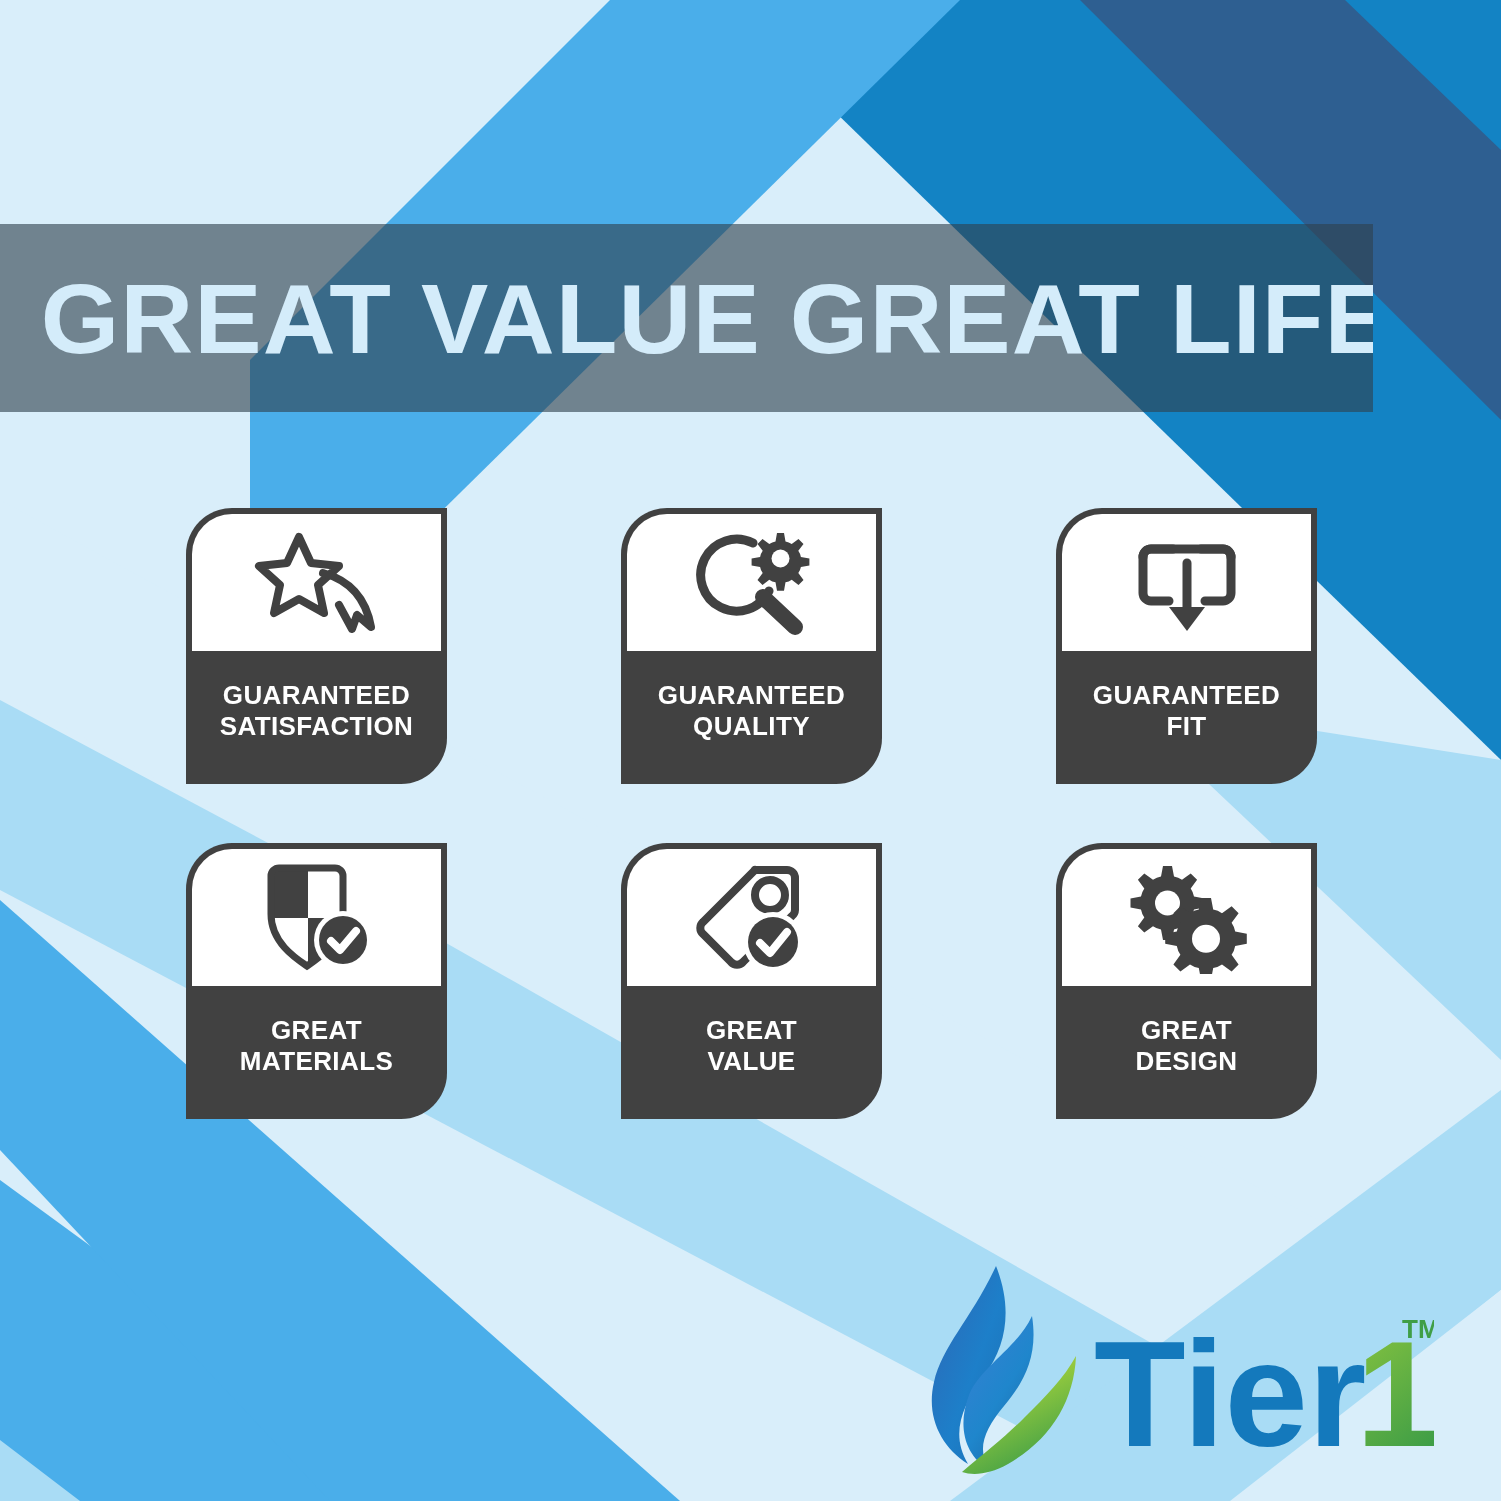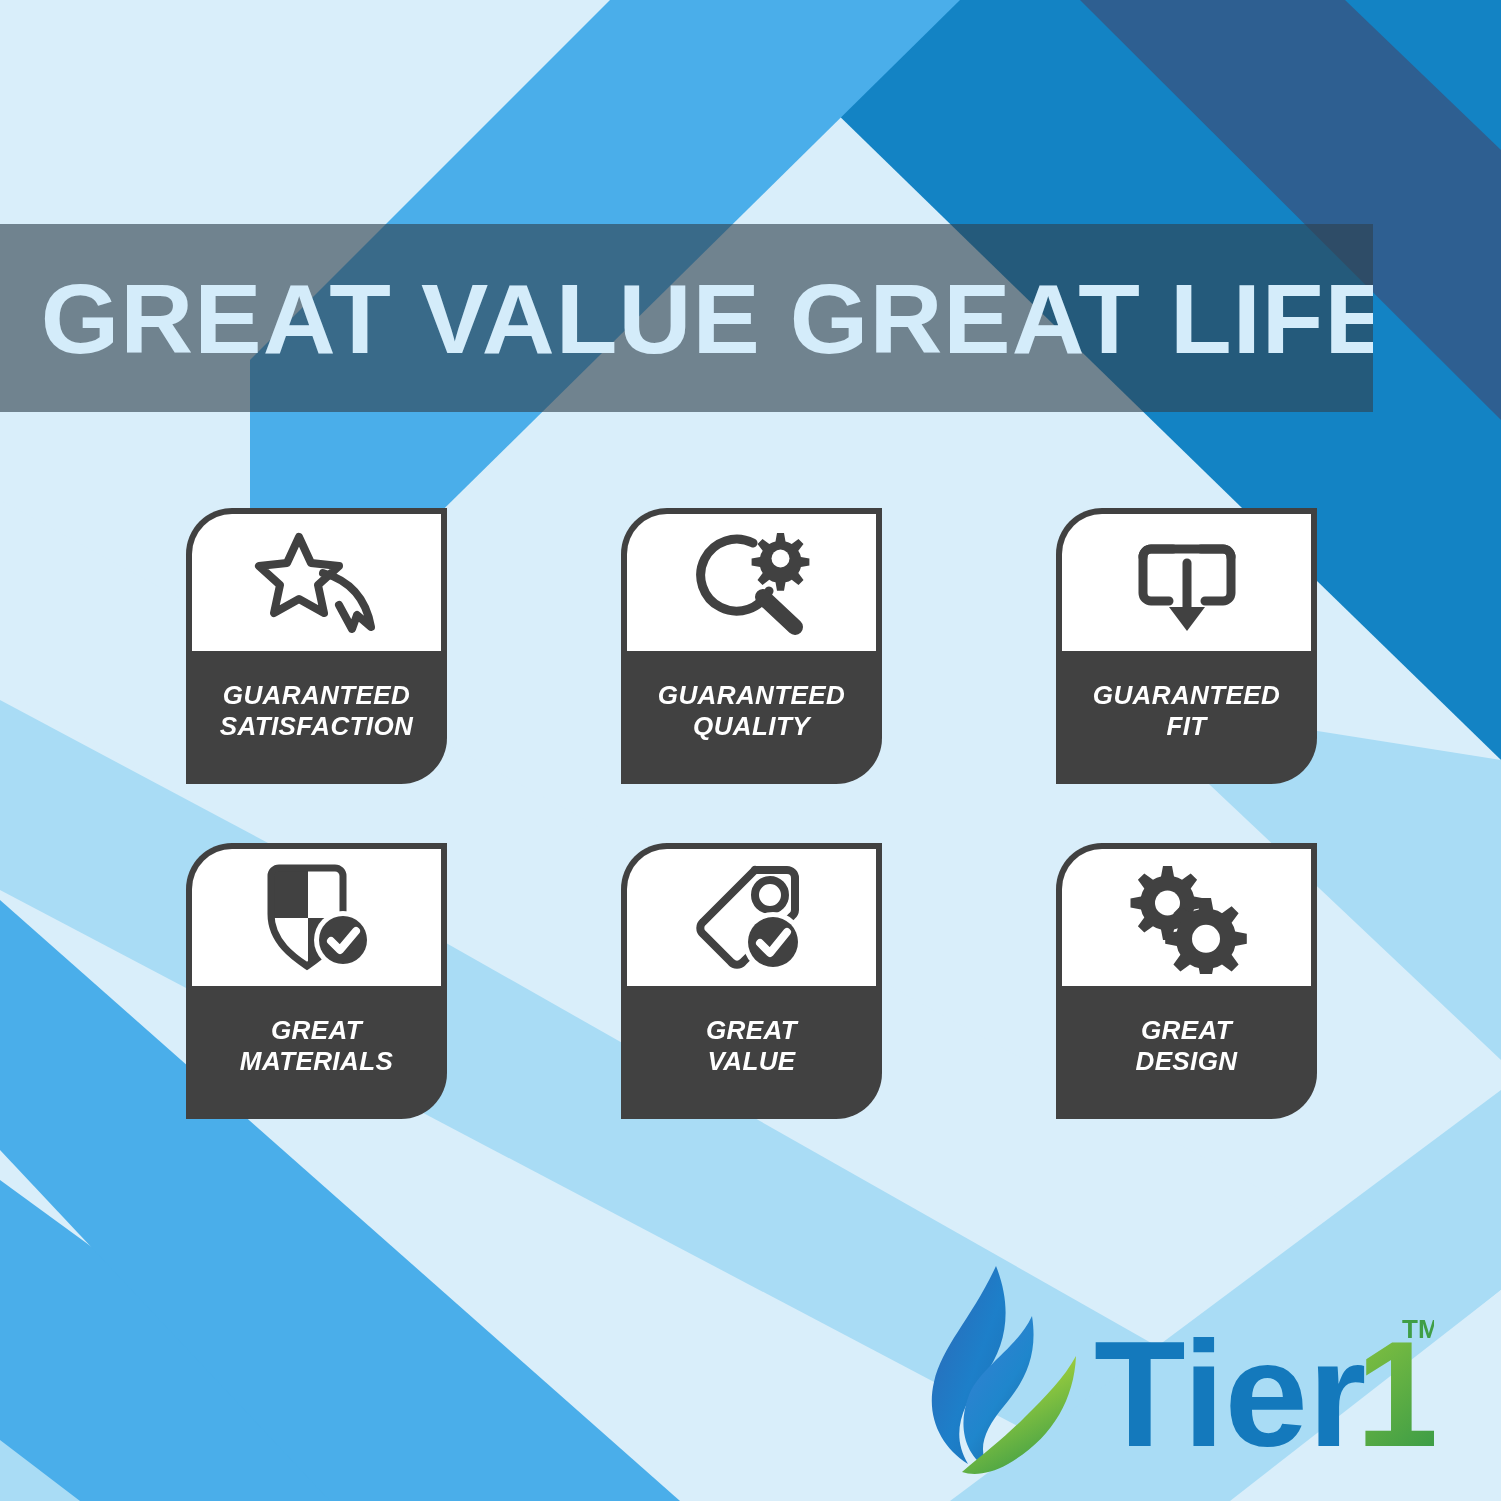--- a/index.html
+++ b/index.html
@@ -88,21 +88,20 @@
     align-items: center;
     justify-content: center;
     text-align: center;
     color: #ffffff;
     font-size: 26px;
     font-weight: 700;
     line-height: 1.17;
     letter-spacing: 0.4px;
     padding-bottom: 14px;
     white-space: pre-line;
-    font-style: italic;
   }
 
   
   .logo {
     position: absolute;
     left: 924px;
     top: 1258px;
     width: 510px;
     height: 230px;
   }

